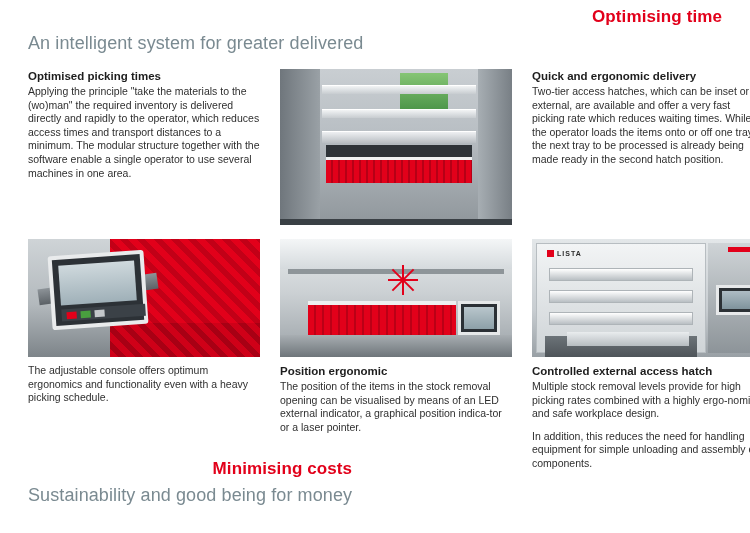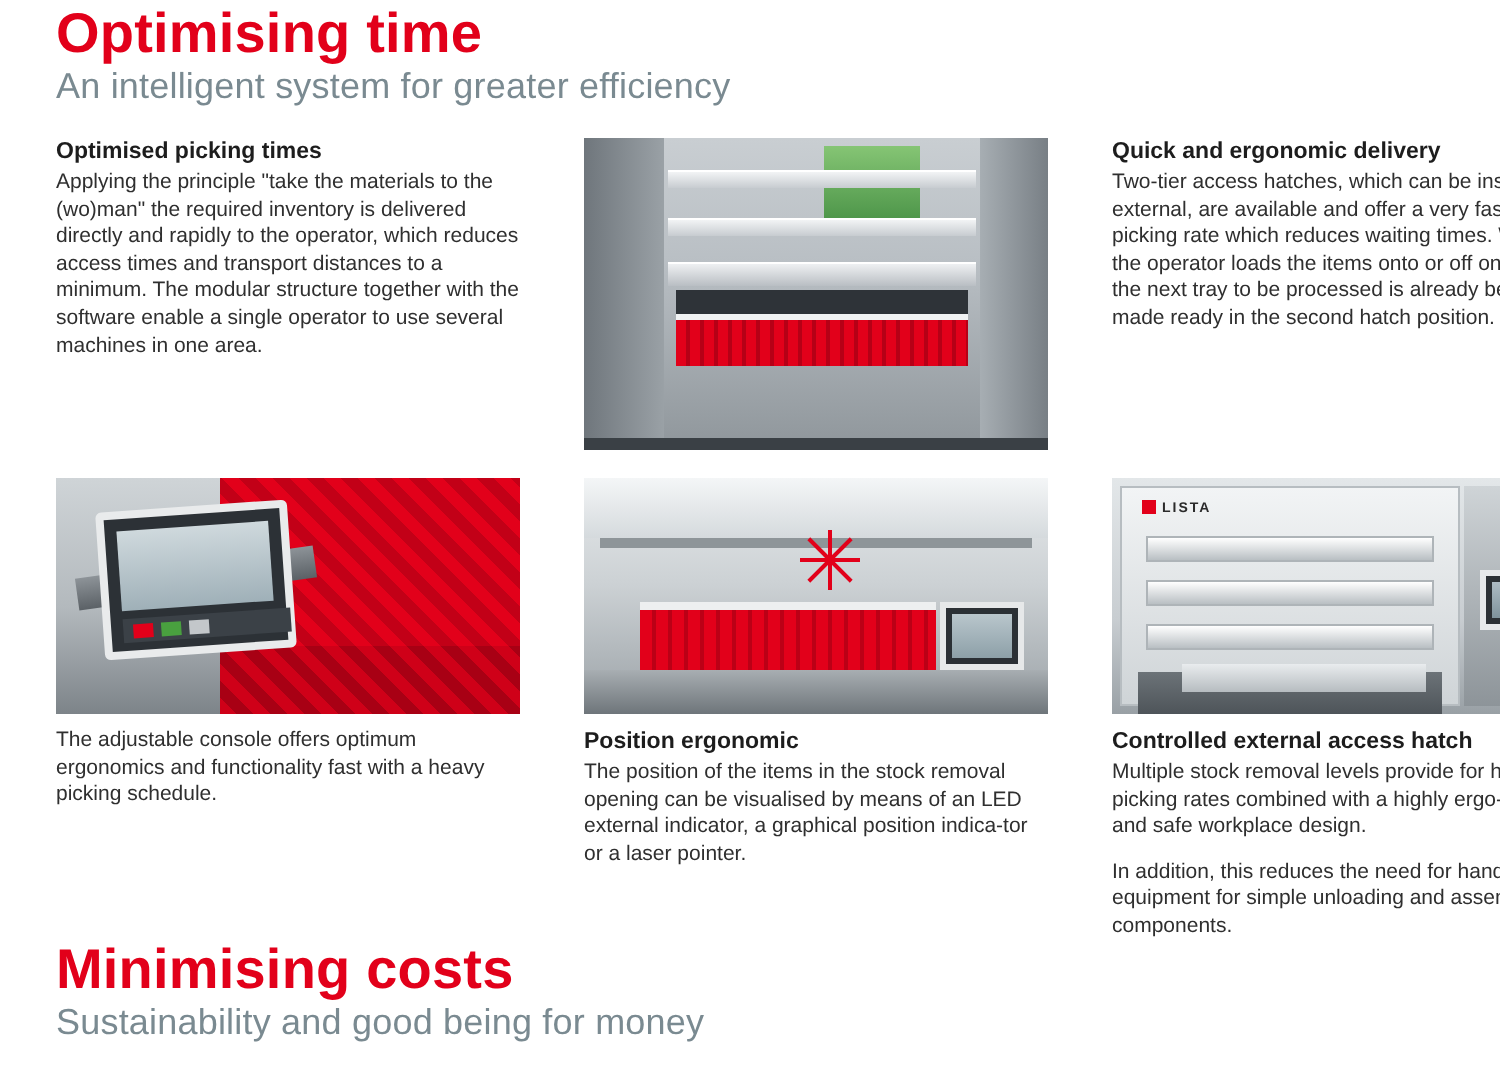--- a/index.html
+++ b/index.html
@@ -23,38 +23,39 @@
     height: 533px;
     padding: 0 28px;
   }
 
   
   .section-head {
     margin-top: 4px;
   }
   .section-head .title {
     color: #e2001a;
-    font-size: 28px;
+    font-size: 17px;
     font-weight: bold;
     line-height: 26px;
     letter-spacing: 0.1px;
+    text-align: right;
   }
   .section-head .subtitle {
     color: #7a8a91;
     font-size: 18px;
     font-weight: normal;
     line-height: 24px;
     letter-spacing: 0.1px;
     margin-top: 1px;
   }
 
   
   .row {
     display: flex;
-    gap: 32px;
+    gap: 20px;
     margin-top: 14px;
   }
   .col {
     width: 232px;
     flex: 0 0 232px;
   }
   .col.middle { position: relative; }
 
   .blk-title {
     font-size: 11.5px;
@@ -130,30 +131,30 @@
   .ph4 .sh1{ top:24px; } .ph4 .sh2{ top:46px; } .ph4 .sh3{ top:68px; }
   .ph4 .hatch { position:absolute; left:8px; right:8px; top:92px; height:30px; background:linear-gradient(180deg,#6c7378,#41474c); }
   .ph4 .tray-out { position:absolute; left:30px; right:16px; top:88px; height:14px; background:linear-gradient(180deg,#e9ecee,#b6bcc0); }
   .ph4 .right-col { position:absolute; right:4px; top:4px; width:52px; bottom:4px; background:linear-gradient(180deg,#cfd4d7,#8d9499); }
   .ph4 .termbox { position:absolute; right:8px; top:46px; width:40px; height:30px; background:#2c3135; border:3px solid #e7e9ea; }
   .ph4 .termbox i { position:absolute; left:3px; top:3px; right:3px; bottom:3px; background:linear-gradient(180deg,#aebcc4,#7f939c); }
   .ph4 .redtag { position:absolute; right:10px; top:8px; width:26px; height:5px; background:#e2001a; }
 
   .caption-group { margin-top: 7px; }
 
-  .bottom-head { position: absolute; left: 28px; bottom: 14px; }
+  .bottom-head { position: absolute; left: 28px; bottom: 30px; }
 </style>
 </head>
 <body>
 
 <div class="page">
 
   <div class="section-head">
     <div class="title">Optimising time</div>
-    <div class="subtitle">An intelligent system for greater efficiency</div>
+    <div class="subtitle">An intelligent system for greater delivered</div>
   </div>
 
   <div class="row">
 
     <div class="col">
       <div class="blk-title">Optimised picking times</div>
       <div class="blk-body">
         <p>Applying the principle "take the materials to the (wo)man" the required inventory is delivered directly and rapidly to the operator, which reduces access times and transport distances to a minimum. The modular structure together with the software enable a single operator to use several machines in one area.</p>
       </div>
     </div>
@@ -191,21 +192,21 @@
           <div class="screen"></div>
           <div class="btnrow">
             <div class="btn-red"></div>
             <div class="btn-grn"></div>
             <div class="btn-gry"></div>
           </div>
         </div>
       </div>
       <div class="caption-group">
         <div class="blk-body">
-          <p>The adjustable console offers optimum ergonomics and functionality fast with a heavy picking schedule.</p>
+          <p>The adjustable console offers optimum ergonomics and functionality even with a heavy picking schedule.</p>
         </div>
       </div>
     </div>
 
     <div class="col">
       <div class="photo ph3">
         <div class="ceil"></div>
         <div class="rail"></div>
         <div class="tray"></div>
         <div class="table"></div>

